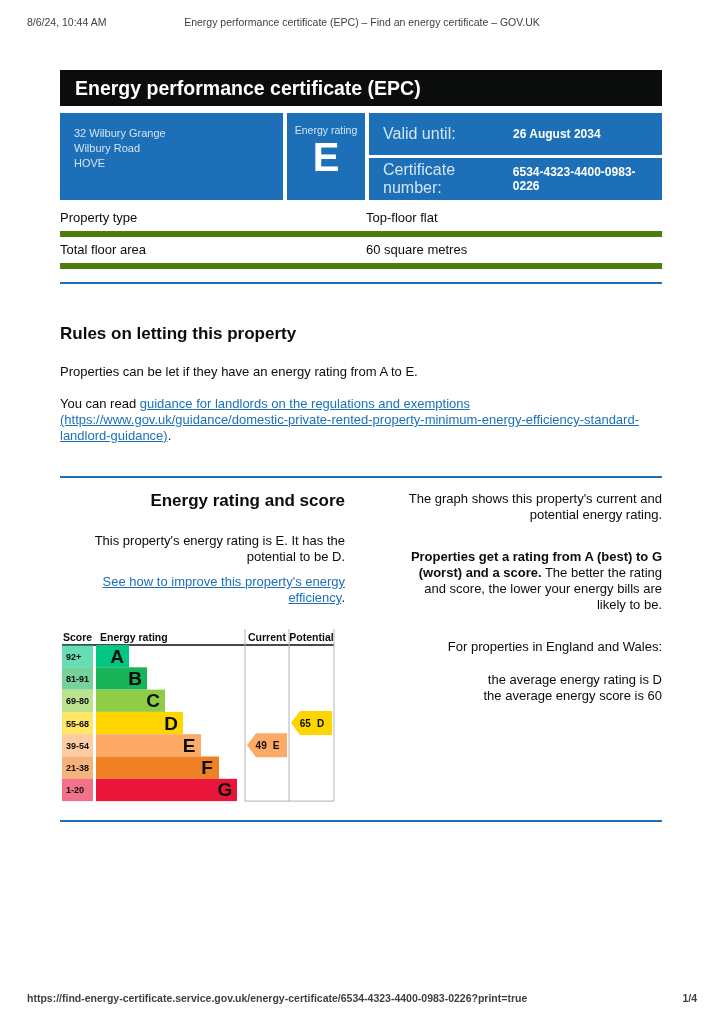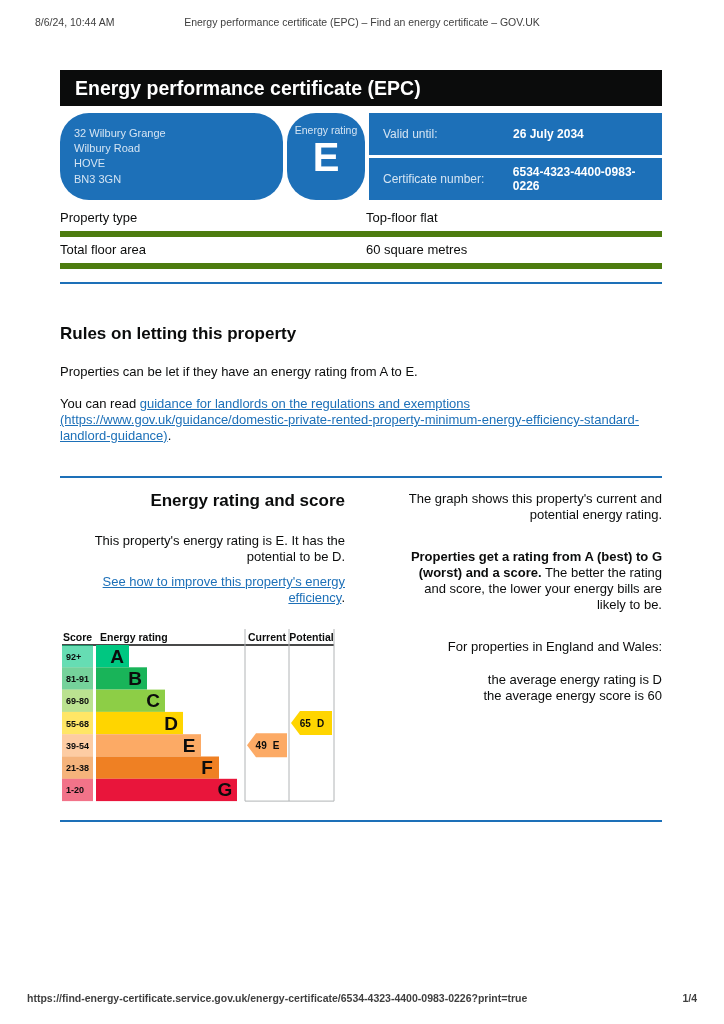--- a/index.html
+++ b/index.html
@@ -4,40 +4,40 @@
 <style>
   * { margin:0; padding:0; box-sizing:border-box; }
   html,body { background:#fff; }
   body {
     width:724px; height:1024px; position:relative; overflow:hidden;
     font-family:"Liberation Sans","DejaVu Sans",sans-serif;
     color:#0b0c0c; -webkit-font-smoothing:antialiased;
   }
   .print-hf { position:absolute; left:27px; right:27px; font-size:10.5px; color:#3f3f3f; }
   .print-header { top:16px; height:14px; }
-  .print-header .ts { position:absolute; left:0; top:0;margin-left:8px; }
+  .print-header .ts { position:absolute; left:0; top:0; }
   .print-header .ttl { position:absolute; left:0; right:0; text-align:center; top:0; }
   .print-footer { top:992px; height:14px;font-weight:bold; }
   .print-footer .url { position:absolute; left:0; top:0; }
   .print-footer .pg { position:absolute; right:0; top:0; }
 
   .content { position:absolute; left:60px; top:70px; width:602px; }
 
   .banner { background:#0b0c0c; height:36px; line-height:36px; padding-left:15px;
             color:#fff; font-size:19.5px; font-weight:bold; margin-bottom:7px; }
 
   .summary { display:flex; gap:4px; height:87px; margin-bottom:5px; }
-  .sum-box { background:#1d70b8;border-radius:29px; }
+  .sum-box { background:#1d70b8; }
   .addr { width:223px; padding:13px 0 0 14px; font-size:11px; line-height:1.38; color:#d4e4f3; }
   .rating-box { width:78px; text-align:center; color:#fff; padding-top:11px; }
   .rating-box .lab { font-size:10.5px; color:#d4e4f3; }
   .rating-box .big { font-size:40px; font-weight:bold; line-height:1.05; }
   .cert-box { flex:1; display:flex; flex-direction:column; gap:3px; background:#fff; }
   .cert-row { background:#1d70b8; flex:1; display:flex; align-items:center; padding-left:14px; }
-  .cert-row .lab { width:130px; font-size:12px; color:#d4e4f3; }
+  .cert-row .lab { width:130px; font-size:16px; color:#d4e4f3; }
   .cert-row .val { font-size:12px; font-weight:bold; color:#fff; }
 
   .prop-table .row { display:flex; border-bottom:6px solid #4d7c0f; padding:5px 0 6px; font-size:13px; }
   .prop-table .lab { width:306px; }
 
   .rule { border:none; border-top:2px solid #1d70b8; height:0; }
   .rule-1 { margin-top:13px; margin-bottom:15px; }
   .rule-2 { margin-top:32px; margin-bottom:13px; }
   .rule-3 { margin-top:11px; }
 
@@ -72,30 +72,29 @@
 
   <div class="banner">
     <span>Energy performance certificate (EPC)</span>
   </div>
 
   <div class="summary">
     <div class="sum-box addr">
       <div>32 Wilbury Grange</div>
       <div>Wilbury Road</div>
       <div>HOVE</div>
-      <div>BN3 3GN</div>
     </div>
     <div class="sum-box rating-box">
       <div class="lab">Energy rating</div>
       <div class="big">E</div>
     </div>
     <div class="cert-box">
       <div class="cert-row">
         <span class="lab">Valid until:</span>
-        <span class="val">26 July 2034</span>
+        <span class="val">26 August 2034</span>
       </div>
       <div class="cert-row">
         <span class="lab">Certificate number:</span>
         <span class="val">6534-4323-4400-0983-0226</span>
       </div>
     </div>
   </div>
 
   <div class="prop-table">
     <div class="row">

